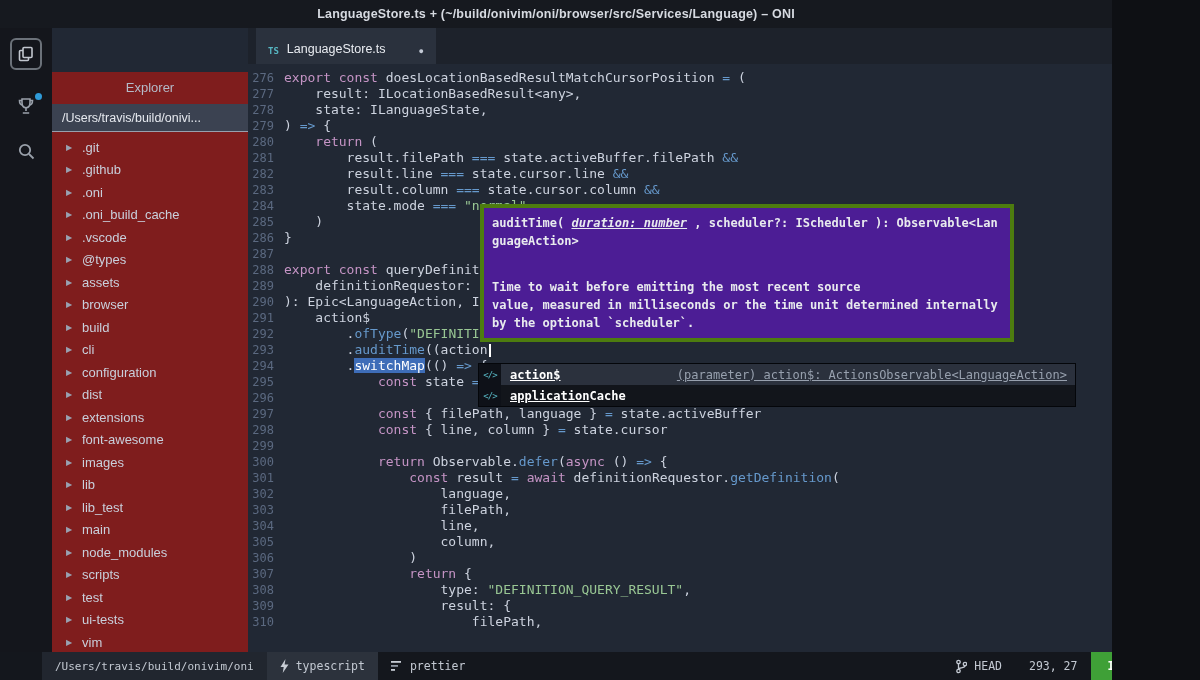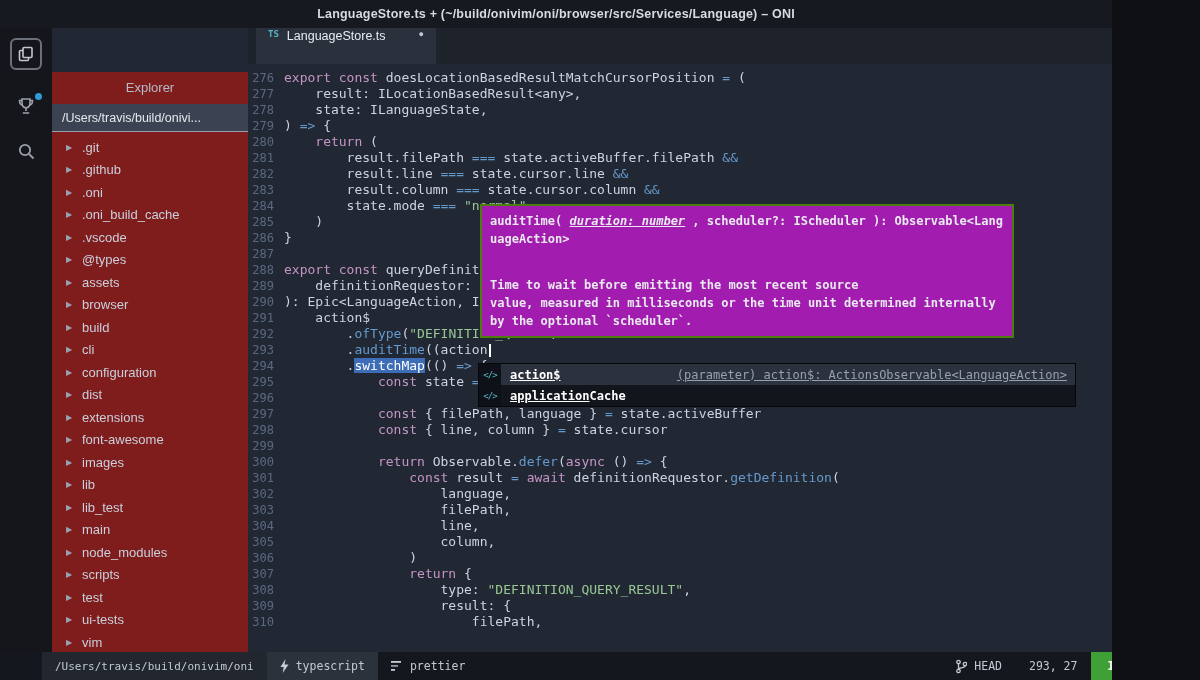--- a/index.html
+++ b/index.html
@@ -32,22 +32,22 @@
     white-space:nowrap; overflow:hidden; cursor:pointer;
   }
   .ex-list { padding-top:4px; }
   .ex-item { height:22.5px; display:flex; align-items:center; padding-left:14px; cursor:pointer; font-size:13px; white-space:nowrap; }
   .ex-icon { width:16px; color:#99a2b2; font-size:8px; flex:none; }
   .ex-icon.file { font-size:11px; }
   
   .editor-col { flex:1; display:flex; flex-direction:column; min-width:0; }
   .tabbar { height:36px; background:#1d222b; display:flex; align-items:stretch; padding-left:8px; flex:none; }
   .tab {
-    width:180px; background:#2a313d; display:flex; align-items:flex-start; gap:8px;
-    padding:1px 12px; cursor:pointer;
+    width:180px; background:#2a313d; display:flex; align-items:flex-end; gap:8px;
+    padding:8px 12px; cursor:pointer;
   }
   .tab-ts { color:#56b6c2; font-family:"DejaVu Sans Mono", monospace; font-size:9px; font-weight:700; }
   .tab-label { color:#e9ecf1; font-size:12.5px; }
   .tab-dot { margin-left:auto; color:#c3cad6; font-size:9px; }
   .editor {
     flex:1; position:relative; background:#212834; padding-top:6px;
     font-family:"DejaVu Sans Mono", monospace; font-size:13px; line-height:16px; overflow:hidden;
   }
   .cl { display:flex; height:16px; white-space:pre; }
   .ln { width:36px; flex:none; text-align:right; padding-right:10px; color:#5b6980; font-size:12px; }
@@ -55,21 +55,21 @@
   .tok-t { color:#cdd3df; }
   .tok-k { color:#c594c5; }
   .tok-f { color:#6699cc; }
   .tok-s { color:#99c794; }
   .tok-o { color:#6699cc; }
   .tok-x { background:#3e6db8; color:#ffffff; }
   .cursor { display:inline-block; width:2px; height:13px; background:#ffffff; vertical-align:middle; margin-left:1px; }
   
   .tooltip {
     position:absolute; left:480px; top:204px; width:534px;
-    background:#a21caf; border:2px solid #4d7c0f; padding:6px 8px;
+    background:#4c1d95; border:4px solid #4d7c0f; padding:6px 8px;
     font-family:"DejaVu Sans Mono", monospace; font-size:12px; line-height:18px;
     font-weight:700; color:#e8eaee; word-break:break-all; z-index:30;
   }
   .tt-param { font-style:italic; text-decoration:underline; }
   .tt-desc { margin-top:28px; word-break:normal; }
   
   .suggest {
     position:absolute; left:478px; top:363px; width:598px;
     border:1px solid #04060a; font-family:"DejaVu Sans Mono", monospace; z-index:40;
   }

